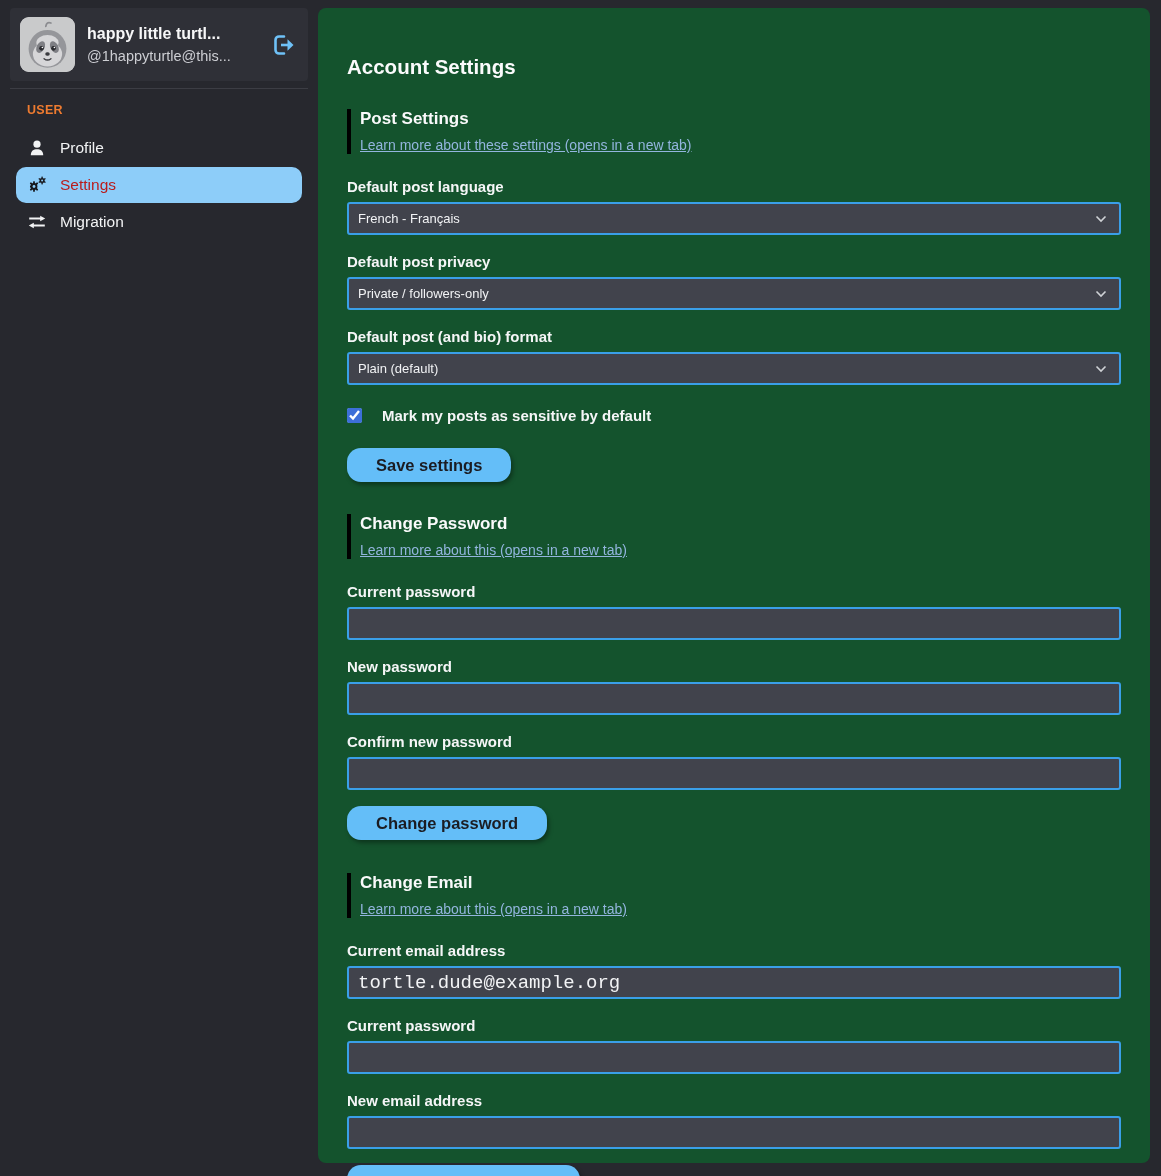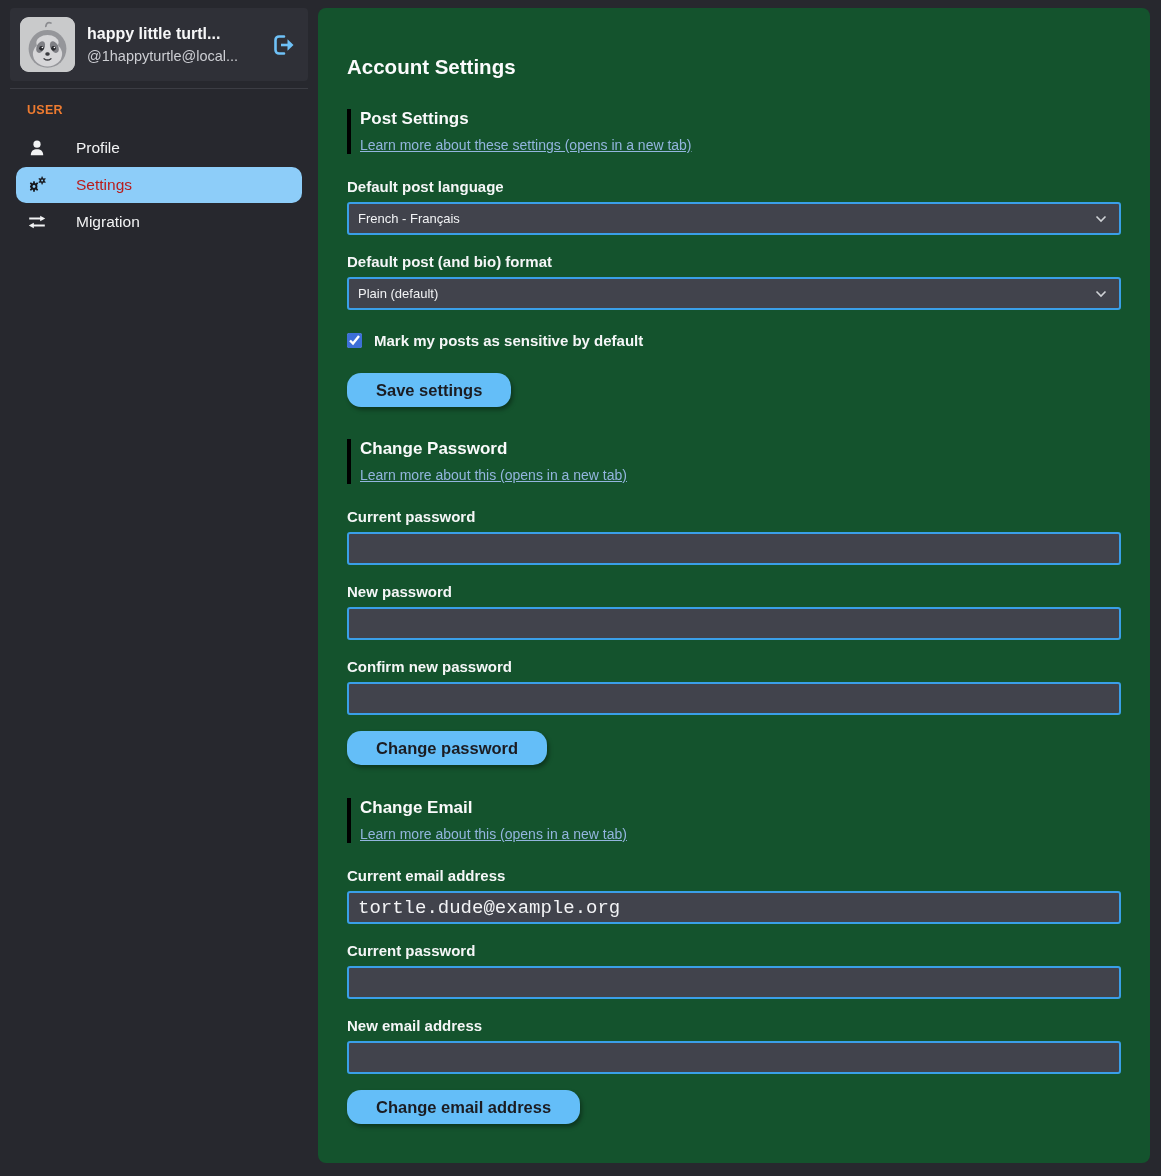--- a/index.html
+++ b/index.html
@@ -73,21 +73,21 @@
     margin: 14px 0 0 17px;
     color: #ee7b30;
     font-size: 12.5px;
     font-weight: bold;
     letter-spacing: 0.3px;
   }
   .nav { margin-top: 14px; }
   .nav-item {
     display: flex;
     align-items: center;
-    gap: 29px;
+    gap: 13px;
     margin: 2px 6px;
     padding: 8px 0 8px 11px;
     border-radius: 10px;
     color: #f2f3f4;
     font-size: 15.5px;
     cursor: pointer;
     user-select: none;
   }
   .nav-item .nav-icon {
     width: 20px;
@@ -167,21 +167,21 @@
     border-radius: 3px;
     color: #f2f3f5;
     font-size: 19px;
     padding: 0 9px;
     font-family: Liberation Mono, monospace;
     outline: none;
   }
   .checkbox-row {
     display: flex;
     align-items: center;
-    gap: 12px;
+    gap: 20px;
     margin: 22px 0 24px 0;
   }
   .checkbox-row input[type="checkbox"] {
     width: 15px; height: 15px;
     accent-color: #3d6fd8;
     cursor: pointer;
   }
   .checkbox-row label {
     color: #f5f6f7;
     font-size: 15px;
@@ -227,21 +227,21 @@
           <circle cx="25" cy="36.5" r="2.7" fill="#2a2b2f"></circle>
           <circle cx="26" cy="35.6" r="0.9" fill="#ffffff"></circle>
           <circle cx="39" cy="36.5" r="2.7" fill="#2a2b2f"></circle>
           <circle cx="40" cy="35.6" r="0.9" fill="#ffffff"></circle>
           <rect x="29.4" y="41" width="5.2" height="4" rx="2" fill="#3a3b3f"></rect>
           <path d="M28 48.5 q4 3.2 8 0" stroke="#3a3b3f" stroke-width="1.6" fill="none" stroke-linecap="round"></path>
         </svg>
       </div>
       <div class="user-meta">
         <div class="user-name">happy little turtl...</div>
-        <div class="user-handle">@1happyturtle@local...</div>
+        <div class="user-handle">@1happyturtle@this...</div>
       </div>
       <button class="logout-btn">
         <svg width="24" height="22" viewBox="0 0 24 22">
           <path d="M12 2.5 H7 A3.5 3.5 0 0 0 3.5 6 V16 A3.5 3.5 0 0 0 7 19.5 H12" fill="none" stroke="#6fc1f7" stroke-width="2.6" stroke-linecap="round"></path>
           <line x1="9" y1="11" x2="17" y2="11" stroke="#6fc1f7" stroke-width="2.6"></line>
           <polygon points="15.5,5.2 21.5,11 15.5,16.8" fill="#6fc1f7"></polygon>
         </svg>
       </button>
     </div>
 
@@ -316,20 +316,29 @@
     <div class="field-group">
       <label class="field-label">Default post language</label>
       <div class="select-box">
         <span>French - Français</span>
         <svg width="12" height="8" viewBox="0 0 12 8">
           <polyline points="1.5,1.5 6,6 10.5,1.5" fill="none" stroke="#cfd2d6" stroke-width="1.6"></polyline>
         </svg>
       </div>
     </div>
 
+    <div class="field-group">
+      <label class="field-label">Default post privacy</label>
+      <div class="select-box">
+        <span>Private / followers-only</span>
+        <svg width="12" height="8" viewBox="0 0 12 8">
+          <polyline points="1.5,1.5 6,6 10.5,1.5" fill="none" stroke="#cfd2d6" stroke-width="1.6"></polyline>
+        </svg>
+      </div>
+    </div>
 
     <div class="field-group">
       <label class="field-label">Default post (and bio) format</label>
       <div class="select-box">
         <span>Plain (default)</span>
         <svg width="12" height="8" viewBox="0 0 12 8">
           <polyline points="1.5,1.5 6,6 10.5,1.5" fill="none" stroke="#cfd2d6" stroke-width="1.6"></polyline>
         </svg>
       </div>
     </div>

